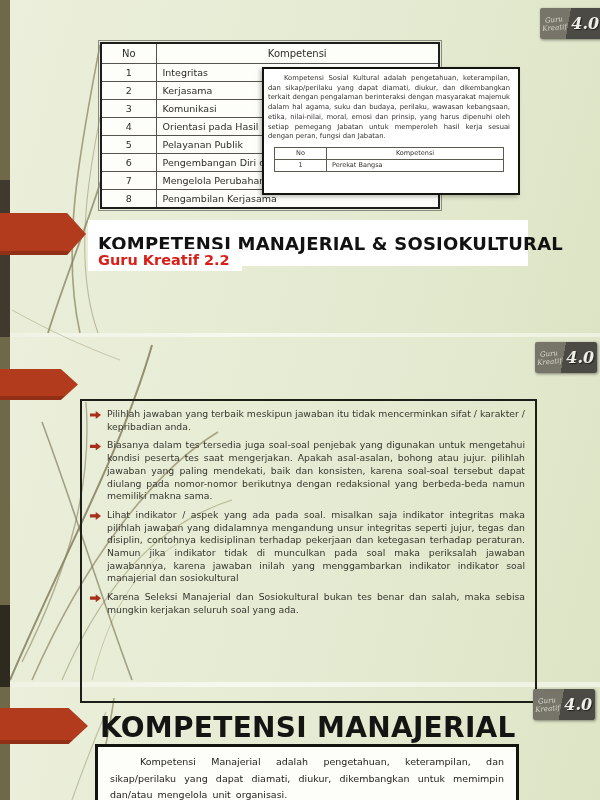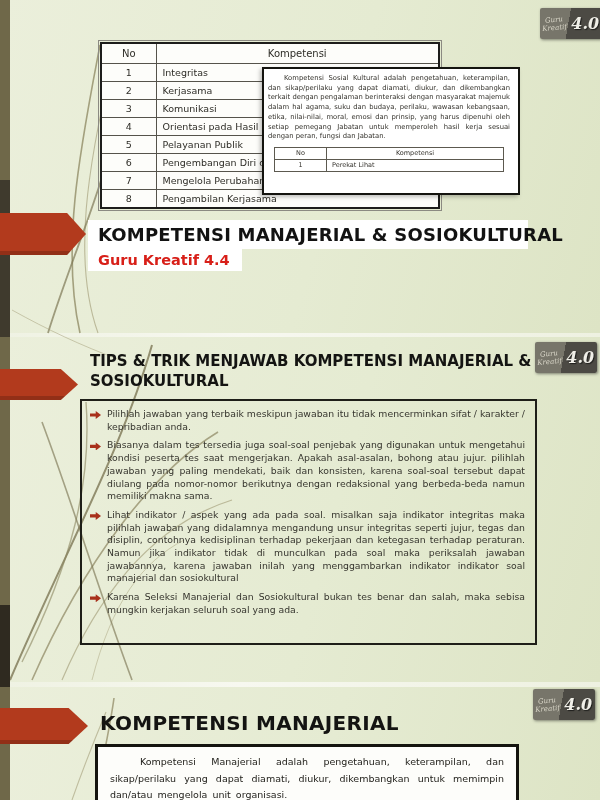--- a/index.html
+++ b/index.html
@@ -98,56 +98,56 @@
   }
   .overlay td {
     border:1px solid #5c594f; font-size:6.5px; line-height:11px;
     padding:0 5px; color:#34322c;
   }
   .overlay .hdr td { text-align:center; }
   .overlay .col-no { width:52px; text-align:center; }
 
   
   .title-strip {
-    position:absolute; left:88px; top:220px; width:440px; height:29px;
+    position:absolute; left:88px; top:220px; width:440px; height:46px;
     background:#ffffff; z-index:4; display:flex; align-items:center;
     padding-left:10px; font-weight:bold; font-size:18px; letter-spacing:0.2px;
     color:#121212; white-space:nowrap;
   }
   .subtitle-strip {
     position:absolute; left:88px; top:249px; height:22px;
     background:#ffffff; z-index:4; display:flex; align-items:center;
     padding:0 12px 0 10px; font-weight:bold; font-size:14.5px; color:#d81f18;
     white-space:nowrap;
   }
 
   
   .tips-title {
     position:absolute; left:90px; top:351px; width:452px; z-index:2;
     font-weight:bold; font-size:15px; line-height:20px; color:#141412;
   }
   .tips-box {
-    position:absolute; left:80px; top:399px; width:457px; height:246px;
+    position:absolute; left:80px; top:399px; width:457px; height:304px;
     border:2px solid #1e1e18; z-index:2; padding:7px 10px 0 8px;
   }
   .bullet { display:flex; gap:6px; margin-bottom:6px; }
   .bullet .marker {
     flex:0 0 11px; width:11px; height:8px; margin-top:3px;
     background:#a8301b;
     clip-path:polygon(0 30%,52% 30%,52% 0,100% 50%,52% 100%,52% 70%,0 70%);
   }
   .bullet p {
     margin:0; font-size:9.3px; line-height:12.7px; text-align:justify;
     color:#36352e;
   }
 
   
   .s3-title {
     position:absolute; left:100px; top:711px; z-index:2;
-    font-size:20px; font-weight:bold; letter-spacing:0.3px; color:#141412;
+    font-size:28px; font-weight:bold; letter-spacing:0.3px; color:#141412;
     white-space:nowrap;
   }
   .s3-box {
     position:absolute; left:95px; top:744px; width:424px; height:70px;
     background:#fdfdfa; border:3px solid #14140e; z-index:2;
     padding:7px 12px 0 12px;
   }
   .s3-box p {
     margin:0; font-size:9.5px; line-height:16.5px; text-align:justify;
     text-indent:30px; word-spacing:2px; color:#24231e;
@@ -257,30 +257,29 @@
   <div class="overlay">
     <p>Kompetensi Sosial Kultural adalah pengetahuan, keterampilan, dan sikap/perilaku yang dapat diamati, diukur, dan dikembangkan terkait dengan pengalaman berinteraksi dengan masyarakat majemuk dalam hal agama, suku dan budaya, perilaku, wawasan kebangsaan, etika, nilai-nilai, moral, emosi dan prinsip, yang harus dipenuhi oleh setiap pemegang Jabatan untuk memperoleh hasil kerja sesuai dengan peran, fungsi dan Jabatan.</p>
     <table>
       <tbody>
         <tr class="hdr">
           <td class="col-no">No</td>
           <td>Kompetensi</td>
         </tr>
         <tr>
           <td class="col-no">1</td>
-          <td>Perekat Lihat</td>
+          <td>Perekat Bangsa</td>
         </tr>
       </tbody>
     </table>
   </div>
 
   <div class="title-strip">KOMPETENSI MANAJERIAL &amp; SOSIOKULTURAL</div>
-  <div class="subtitle-strip">Guru Kreatif 4.4</div>
-
-  <div class="tips-title">TIPS &amp; TRIK MENJAWAB KOMPETENSI MANAJERIAL &amp; SOSIOKULTURAL</div>
+  <div class="subtitle-strip">Guru Kreatif 2.2</div>
+
   <div class="tips-box">
     <div class="bullet">
       <span class="marker"></span>
       <p>Pilihlah jawaban yang terbaik meskipun jawaban itu tidak mencerminkan sifat / karakter / kepribadian anda.</p>
     </div>
     <div class="bullet">
       <span class="marker"></span>
       <p>Biasanya dalam tes tersedia juga soal-soal penjebak yang digunakan untuk mengetahui kondisi peserta tes saat mengerjakan. Apakah asal-asalan, bohong atau jujur. pilihlah jawaban yang paling mendekati, baik dan konsisten, karena soal-soal tersebut dapat diulang pada nomor-nomor berikutnya dengan redaksional yang berbeda-beda namun memiliki makna sama.</p>
     </div>
     <div class="bullet">

